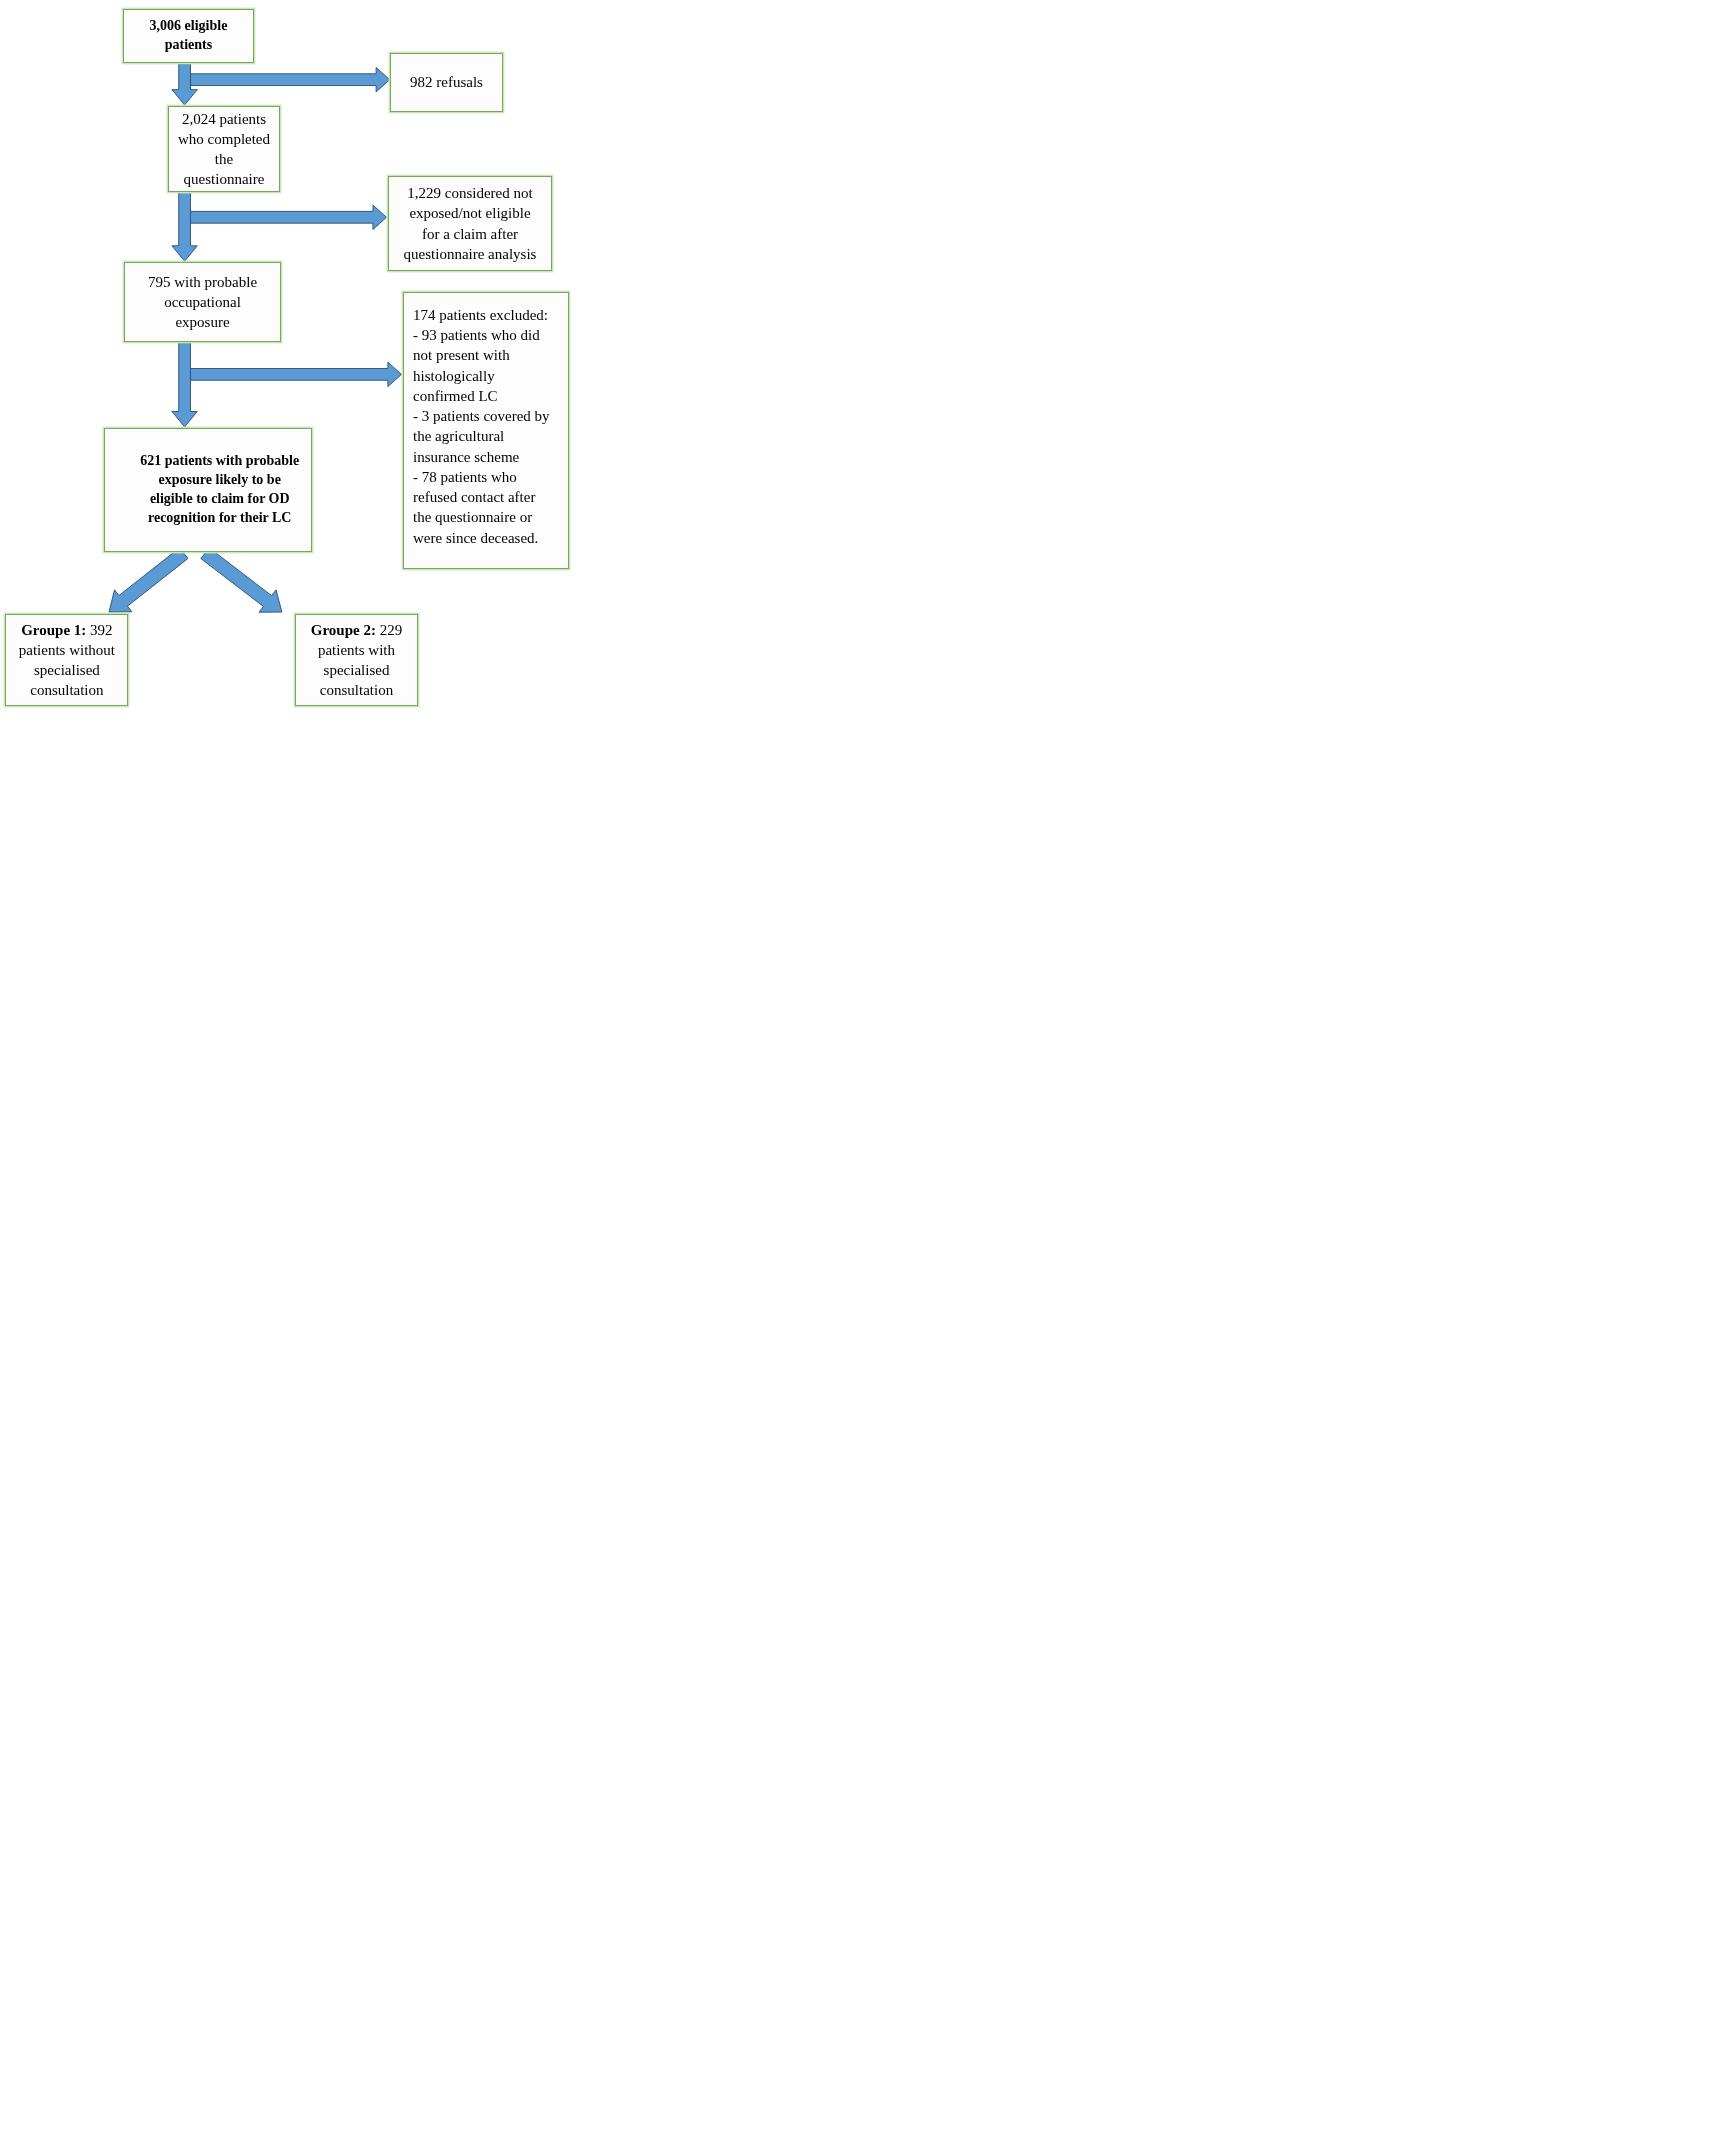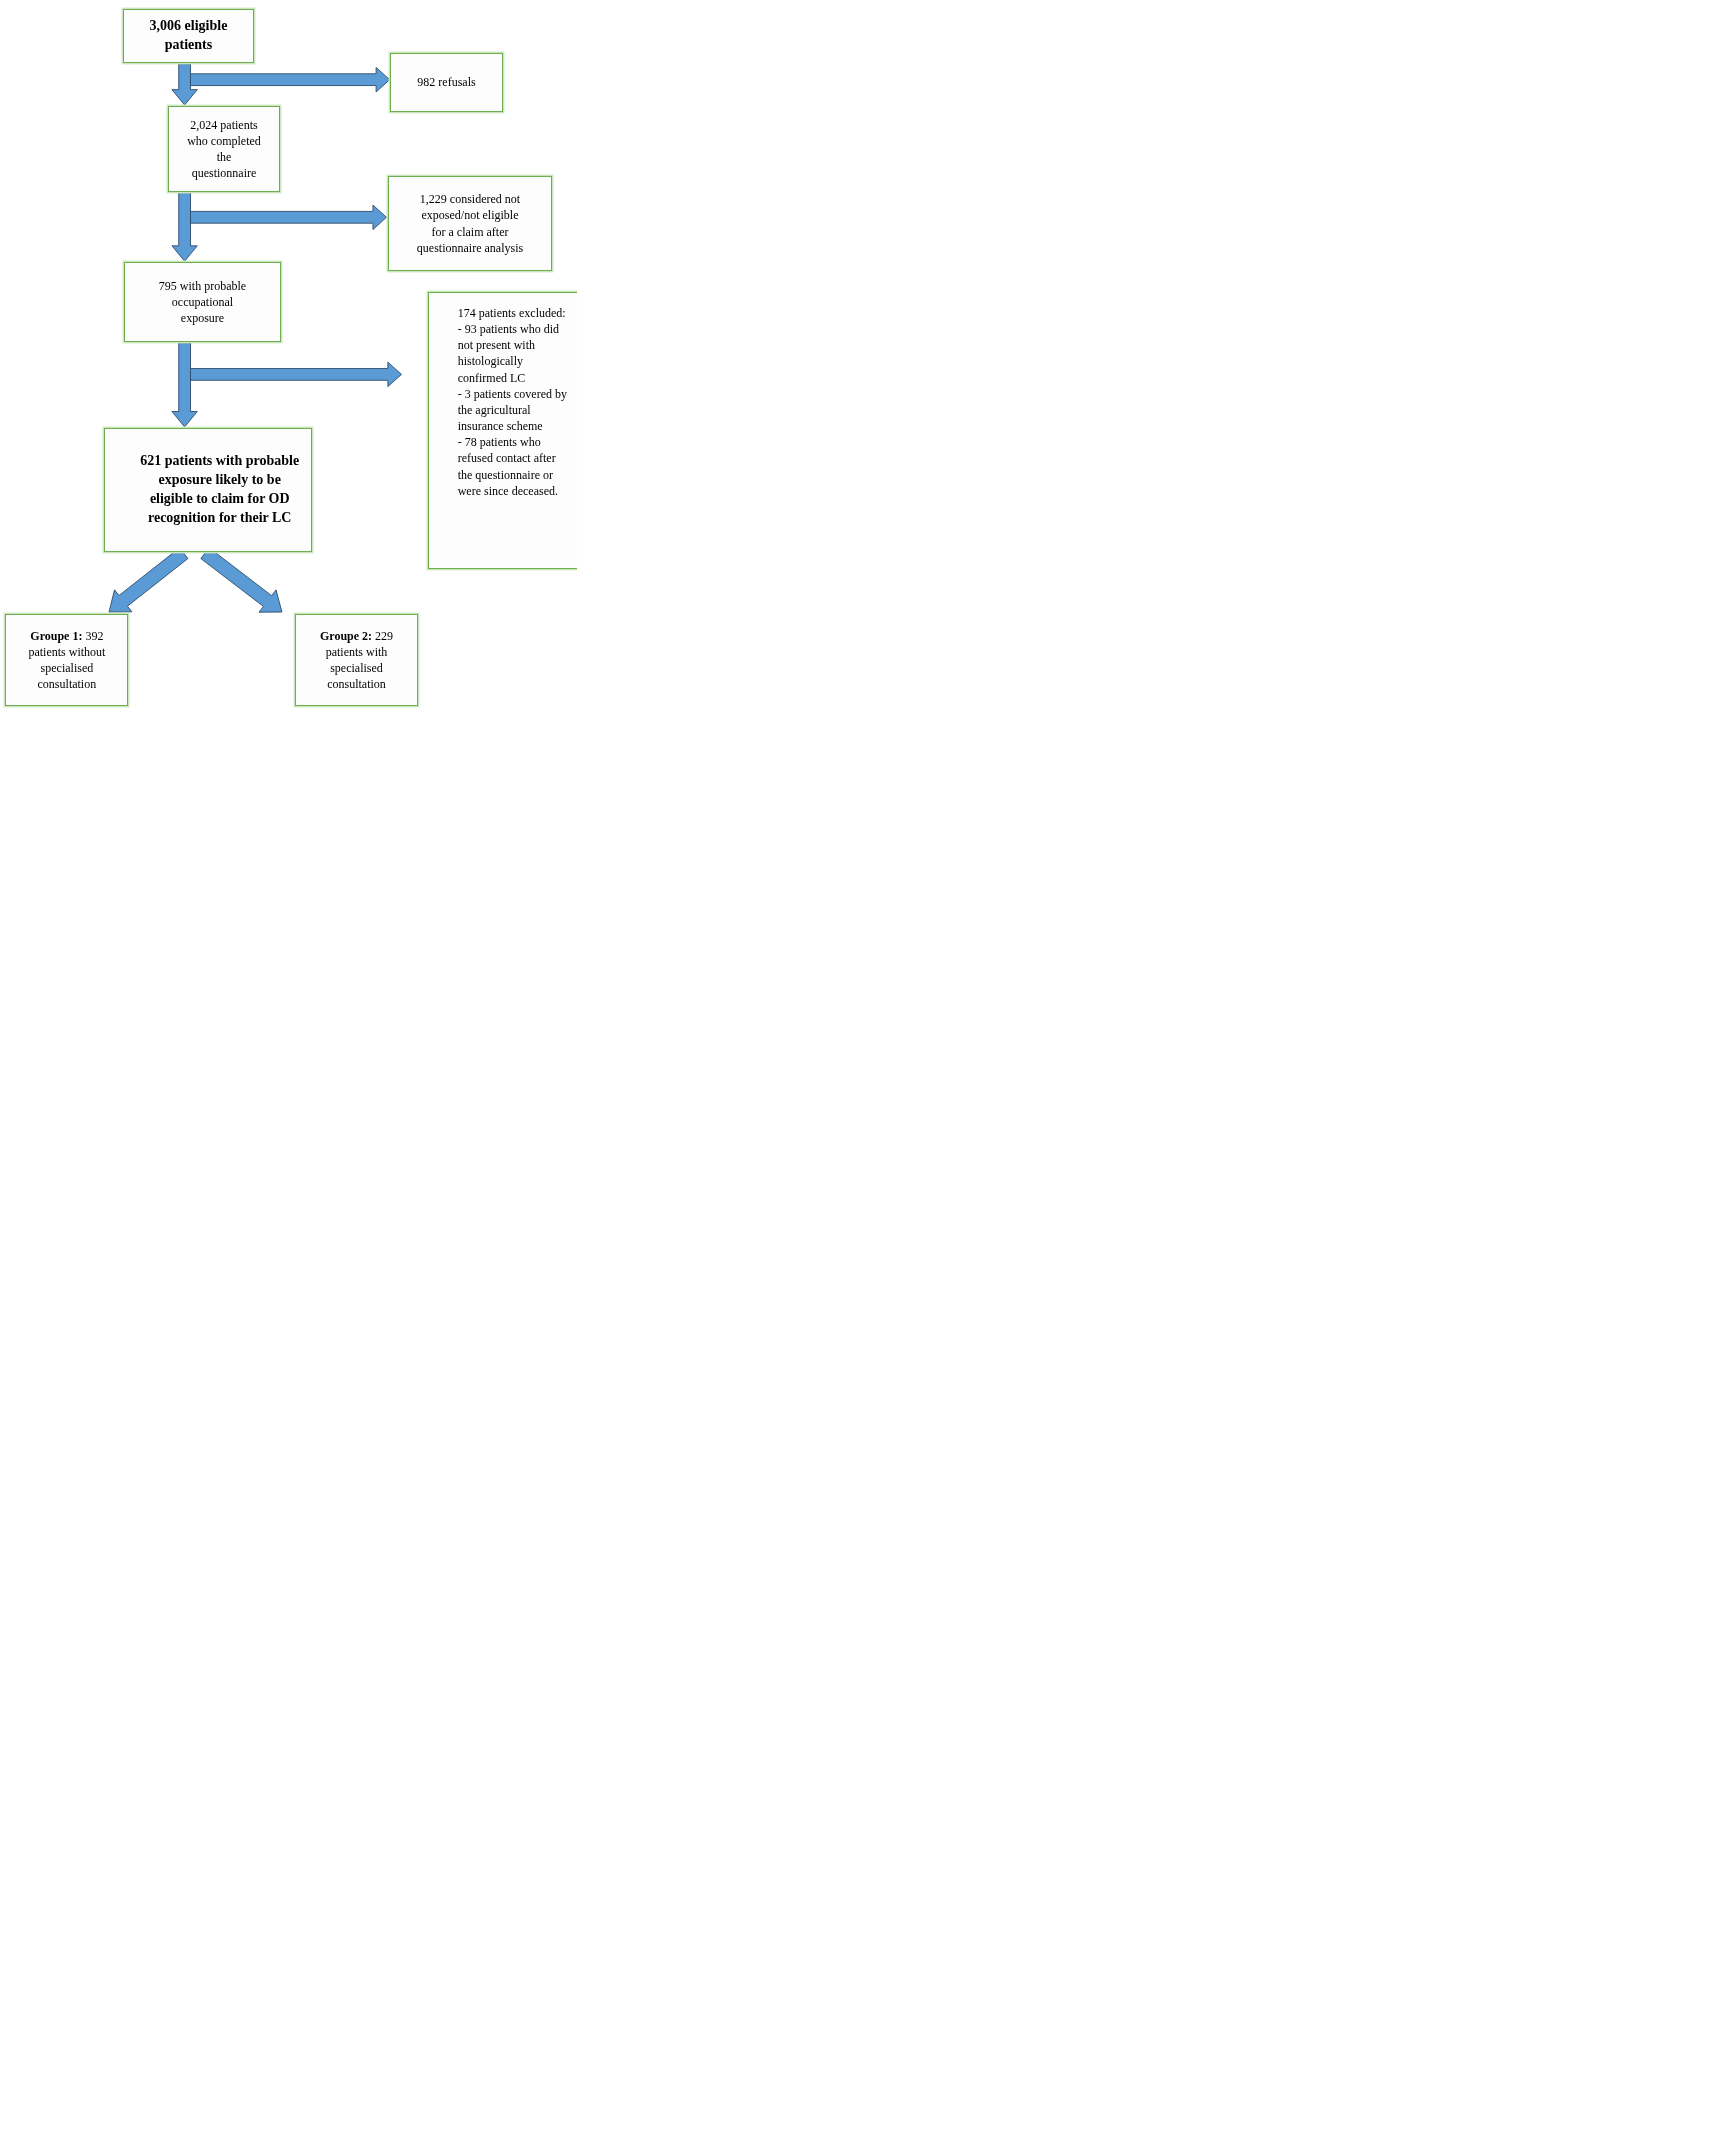--- a/index.html
+++ b/index.html
@@ -41,30 +41,29 @@
     border: 1.8px solid var(--box-border);
     box-shadow: 0 0 0 1.4px var(--box-border-light);
     display: flex;
     align-items: center;
     justify-content: center;
     text-align: center;
     padding: 2.7px 4.5px;
   }
   .node .box-text {
     white-space: pre-line;
-    font-size: 12px;
+    font-size: 15px;
     line-height: 1.35;
   }
   .node.bold .box-text { font-weight: bold; font-size: 14px; font-family: Liberation Serif, serif; }
   .node.align-left {
-    justify-content: center;
+    justify-content: flex-start;
     align-items: flex-start;
     text-align: left;
     padding: 11.8px 6.3px 6.3px 9px;
-    margin-left: 25px;
   }
   .bold-prefix { font-weight: bold; }
 
   
   .n-eligible        { left: 123px;  top: 9px;   width: 131px; height: 54px; }
   .n-refusals        { left: 390px;  top: 53px;  width: 113px; height: 59px; }
   .n-completed       { left: 130px;  top: 106px;  width: 112px; height: 86px; margin-left: 38px; }
   .n-notexposed      { left: 388px;  top: 176px;  width: 164px; height: 95px; }
   .n-probable        { left: 124px;  top: 262px;  width: 157px; height: 80px; }
   .n-excluded        { left: 403px;  top: 292px;  width: 166px; height: 277px; }

